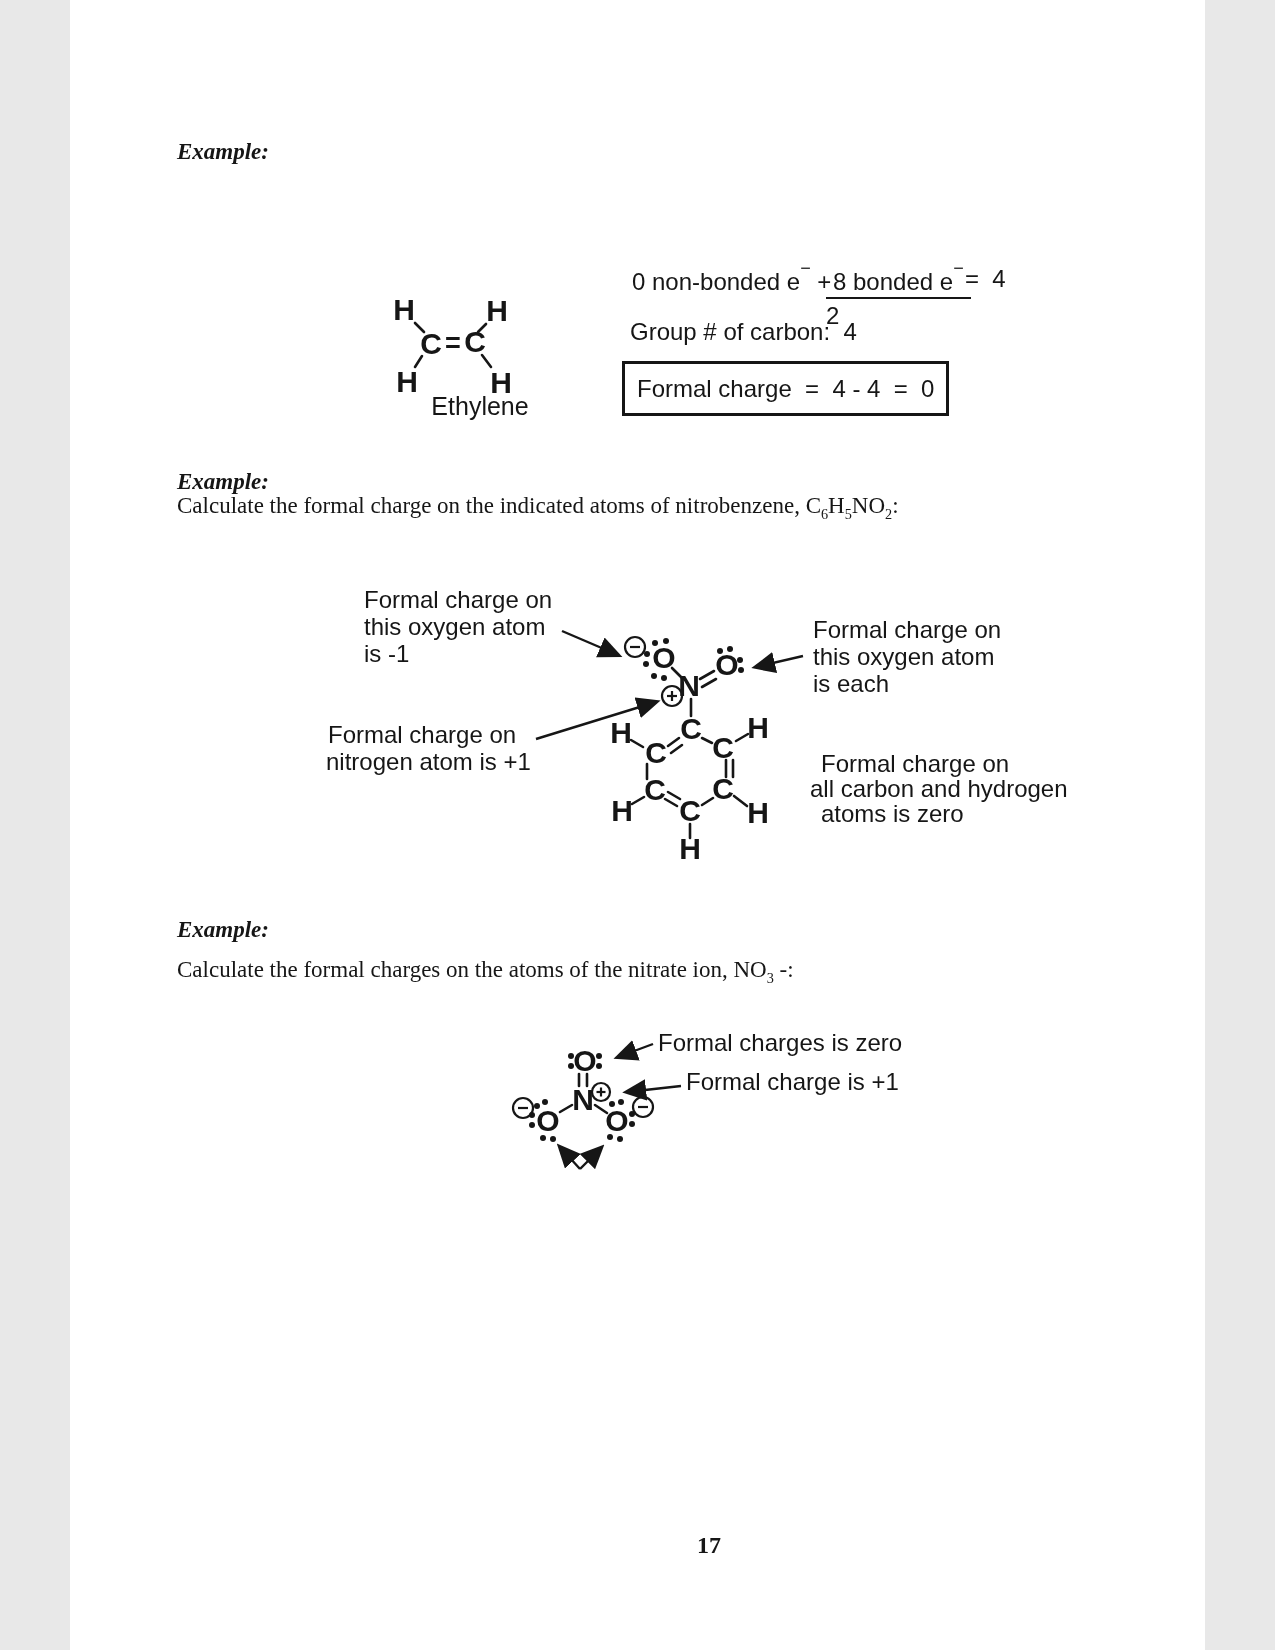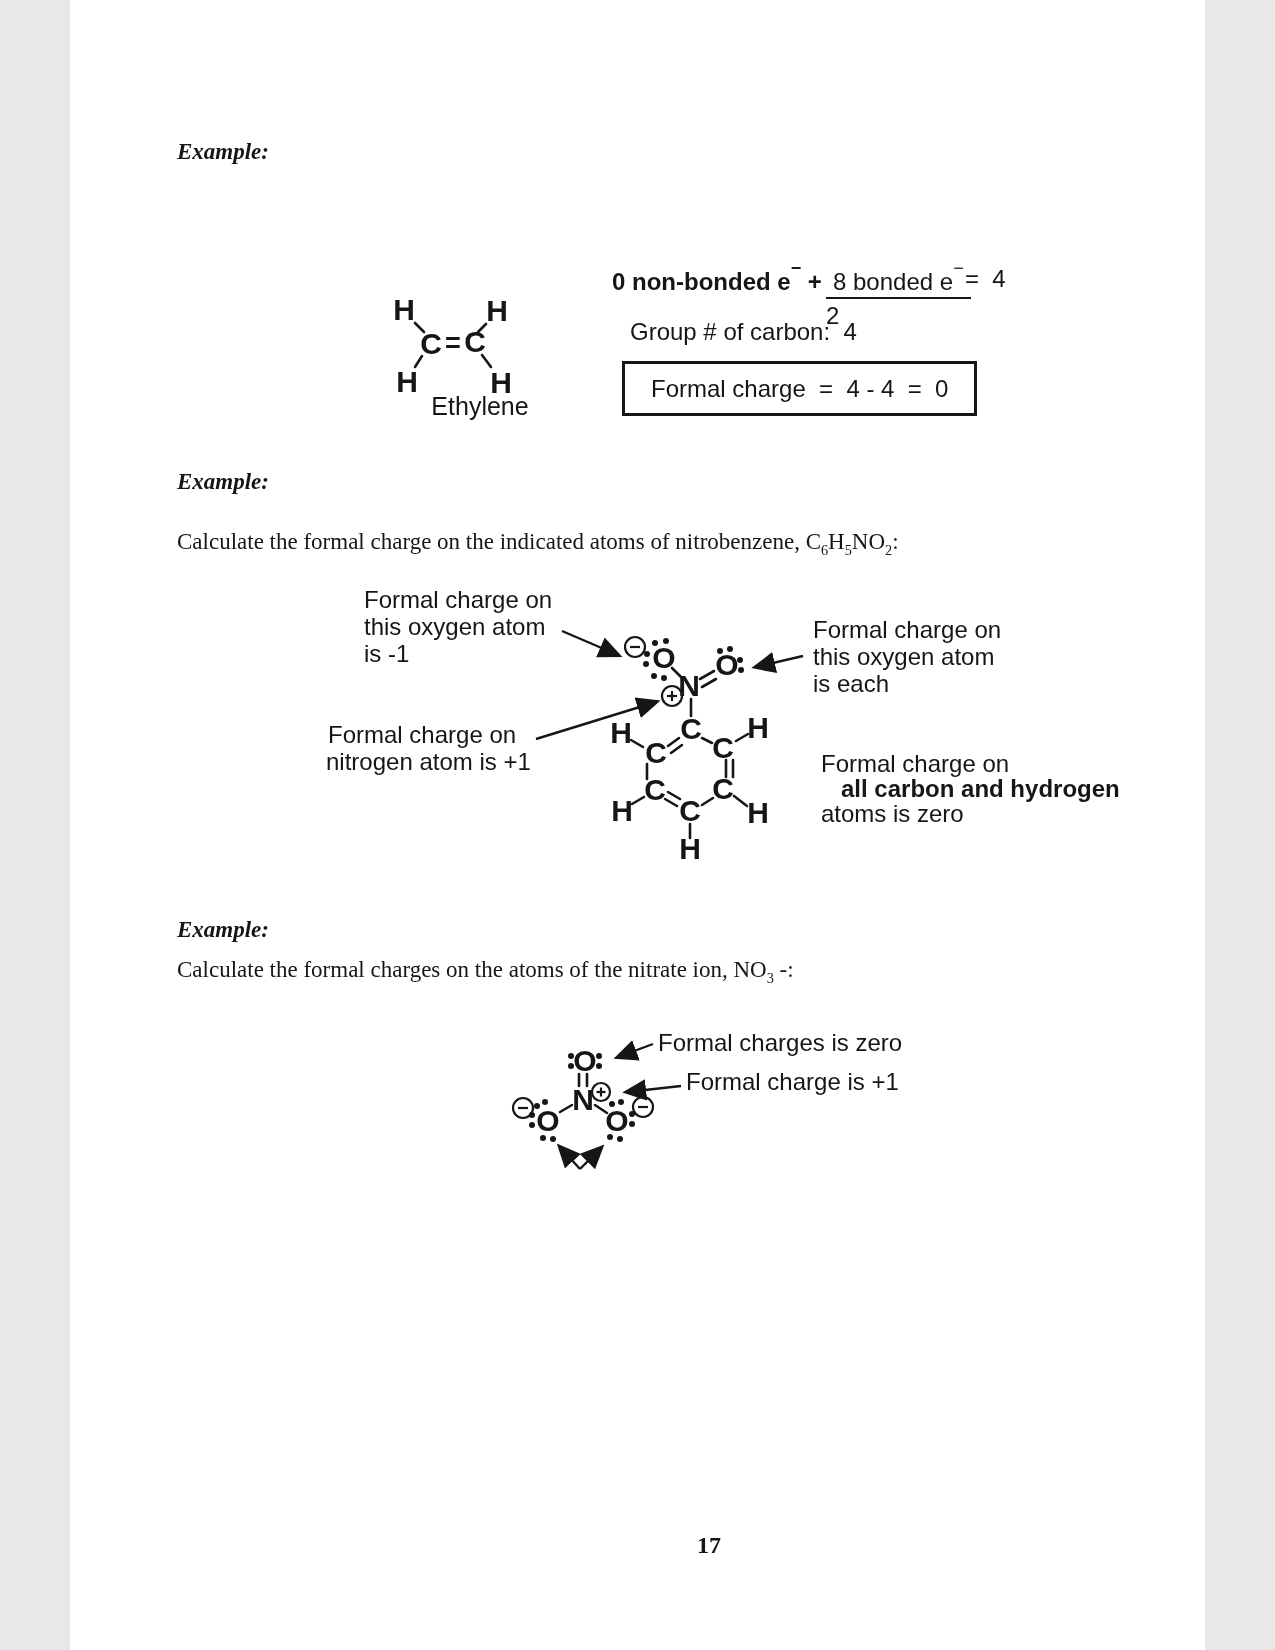--- a/index.html
+++ b/index.html
@@ -12,21 +12,21 @@
   .body-line { position:absolute; font:400 23px/1.25 "Liberation Serif", serif; white-space:pre; }
   .body-line sub { font-size:0.62em; }
   .ann-line  { position:absolute; font:400 24px/1.12 "Liberation Sans", sans-serif; white-space:pre; }
   .formula-line { position:absolute; font:400 24px/1.15 "Liberation Sans", sans-serif; white-space:pre; }
   sup.eminus { font-size:0.75em; position:relative; top:-0.38em; }
   .fraction  { position:absolute; display:inline-flex; flex-direction:column; align-items:flex-start;
                font:400 24px/1.15 "Liberation Sans", sans-serif; }
   .frac-num  { border-bottom:2.5px solid #161616; padding:0 7px 1px; white-space:pre; }
   .frac-den  { padding-top:3px; }
   .result-box{ position:absolute; border:3px solid #161616; display:flex; align-items:center;
-               padding:0 26px; min-width:268px; height:49px;
+               padding:0 12px; min-width:268px; height:49px;
                font:400 24px/1 "Liberation Sans", sans-serif; white-space:pre; }
   .atom      { position:absolute; transform:translate(-50%,-50%);
                font:700 30px/1 "Liberation Sans", sans-serif; }
   .atom-eq   { font-size:27px; font-weight:700; }
   .caption   { position:absolute; transform:translateX(-50%);
                font:400 25px/1.1 "Liberation Sans", sans-serif; }
   .center-block { position:absolute; text-align:center; font:400 24px/1.15 "Liberation Sans", sans-serif; }
   .center-block div { margin-bottom:3px; }
   .page-number { position:absolute; font:700 24px/1 "Liberation Serif", serif; }
   svg.overlay { position:absolute; left:0; top:0; pointer-events:none; }
@@ -42,52 +42,52 @@
 
   <span class="atom" style="left:334px; top:310px;">H</span>
   <span class="atom" style="left:427px; top:311px;">H</span>
   <span class="atom" style="left:361px; top:344px;">C</span>
   <span class="atom atom-eq" style="left:383px; top:343px;">=</span>
   <span class="atom" style="left:405px; top:342px;">C</span>
   <span class="atom" style="left:337px; top:382px;">H</span>
   <span class="atom" style="left:431px; top:383px;">H</span>
   <span class="caption" style="left:384px; top:393px;margin-left:26px;">Ethylene</span>
 
-  <span class="formula-line" style="left:542px; top:265px;font-weight:bold;"><span>0 non-bonded e</span><sup class="eminus">−</sup><span> + </span></span>
+  <span class="formula-line" style="left:562px; top:265px;"><span>0 non-bonded e</span><sup class="eminus">−</sup><span> + </span></span>
 
   <span class="fraction" style="left:756px; top:265px;">
     <span class="frac-num"><span>8 bonded e</span><sup class="eminus">−</sup></span>
     <span class="frac-den">2</span>
   </span>
 
   <span class="formula-line" style="left:895px; top:265px;">=  4</span>
 
   <span class="formula-line" style="left:560px; top:318px;">Group # of carbon:  4</span>
 
   <div class="result-box" style="left:552px; top:361px;">
     <span>Formal charge  =  4 - 4  =  0</span>
   </div>
 
   <span class="heading" style="left:107px; top:468px;">Example:</span>
 
-  <span class="body-line" style="left:107px; top:528px;"><span>Calculate the formal charge on the indicated atoms of nitrobenzene, C</span><sub>6</sub><span>H</span><sub>5</sub><span>NO</span><sub>2</sub><span>:</span></span>
+  <span class="body-line" style="left:107px; top:492px;"><span>Calculate the formal charge on the indicated atoms of nitrobenzene, C</span><sub>6</sub><span>H</span><sub>5</sub><span>NO</span><sub>2</sub><span>:</span></span>
 
   <span class="ann-line" style="left:294px; top:587px;">Formal charge on</span>
   <span class="ann-line" style="left:294px; top:614px;">this oxygen atom</span>
   <span class="ann-line" style="left:294px; top:641px;">is -1</span>
 
   <span class="ann-line" style="left:258px; top:722px;">Formal charge on</span>
   <span class="ann-line" style="left:256px; top:749px;">nitrogen atom is +1</span>
 
   <span class="ann-line" style="left:743px; top:617px;">Formal charge on</span>
   <span class="ann-line" style="left:743px; top:644px;">this oxygen atom</span>
   <span class="ann-line" style="left:743px; top:671px;">is each</span>
 
   <span class="ann-line" style="left:751px; top:751px;">Formal charge on</span>
-  <span class="ann-line" style="left:771px; top:776px;font-weight:bold;">all carbon and hydrogen</span>
+  <span class="ann-line" style="left:740px; top:776px;">all carbon and hydrogen</span>
   <span class="ann-line" style="left:751px; top:801px;">atoms is zero</span>
 
   <span class="atom" style="left:594px; top:658px;">O</span>
   <span class="atom" style="left:657px; top:665px;">O</span>
   <span class="atom" style="left:619px; top:686px;">N</span>
   <span class="atom" style="left:621px; top:729px;">C</span>
   <span class="atom" style="left:586px; top:753px;">C</span>
   <span class="atom" style="left:653px; top:748px;">C</span>
   <span class="atom" style="left:585px; top:790px;">C</span>
   <span class="atom" style="left:653px; top:789px;">C</span>

